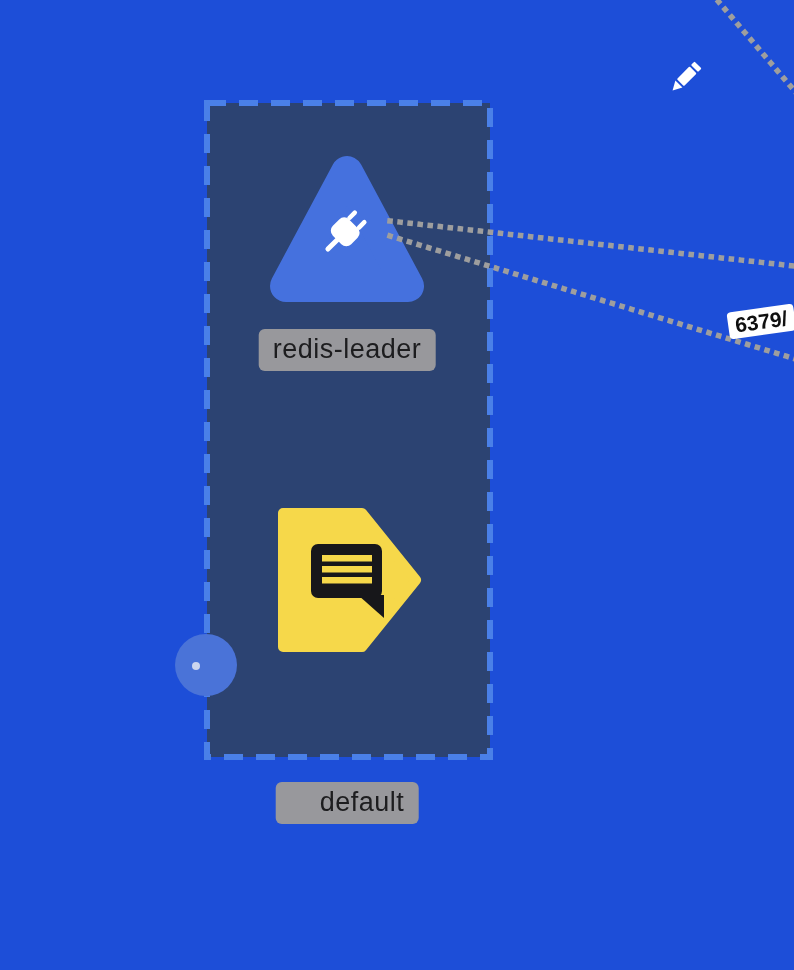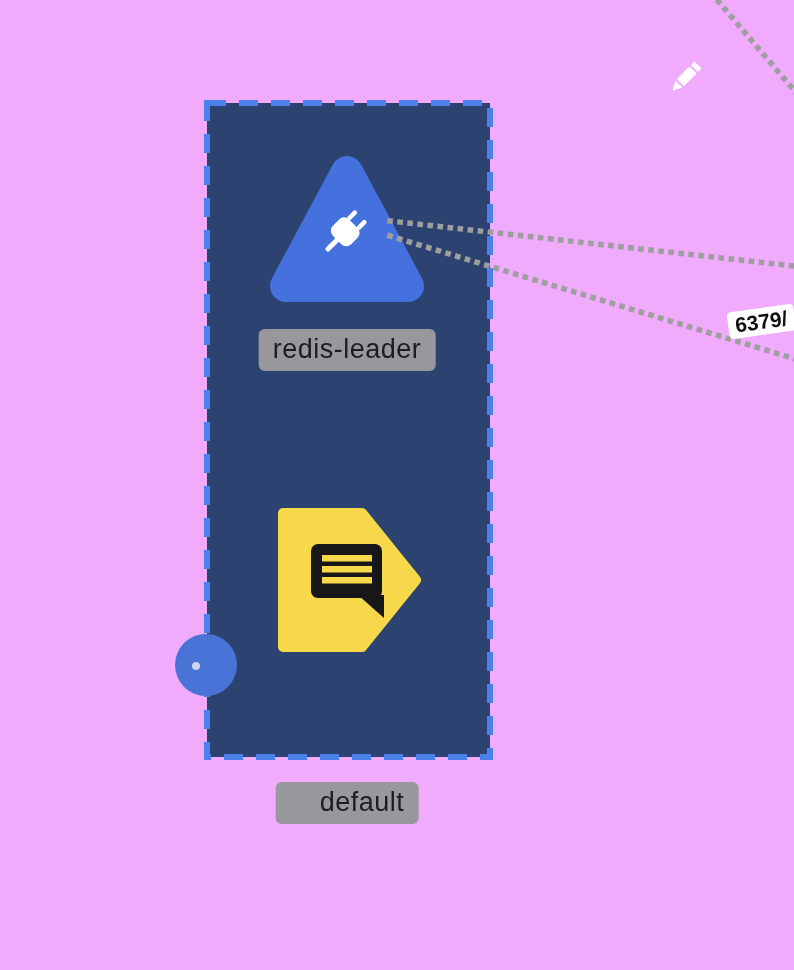--- a/index.html
+++ b/index.html
@@ -1,18 +1,18 @@
 <!DOCTYPE html>
 <html><head>
 <meta charset="utf-8">
 <style>
   html,body{margin:0;padding:0;background:#121212;}
   .canvas{
     position:relative;width:794px;height:970px;overflow:hidden;
-    background:#f0abfc;font-family:"Liberation Sans",sans-serif;
+    background:#1d4ed8;font-family:"Liberation Sans",sans-serif;
   }
   svg.layer{position:absolute;left:0;top:0;width:794px;height:970px;display:block;}
   .ns-rect{stroke:#4a80e8;stroke-width:6;stroke-dasharray:19 13;}
   .tri{stroke:#4571de;stroke-width:32;stroke-linejoin:round;}
   .pent{stroke:#f6d84a;stroke-width:10;stroke-linejoin:round;}
   .dotline{stroke:#9e9e9e;stroke-width:5.5;stroke-dasharray:0.1 10;stroke-linecap:square;fill:none;}
   .pill{
     position:absolute;transform:translateX(-50%);
     background:#98989c;color:#1d1d1f;
     font-size:27px;line-height:1.25;padding:4px 14px;border-radius:6px;

